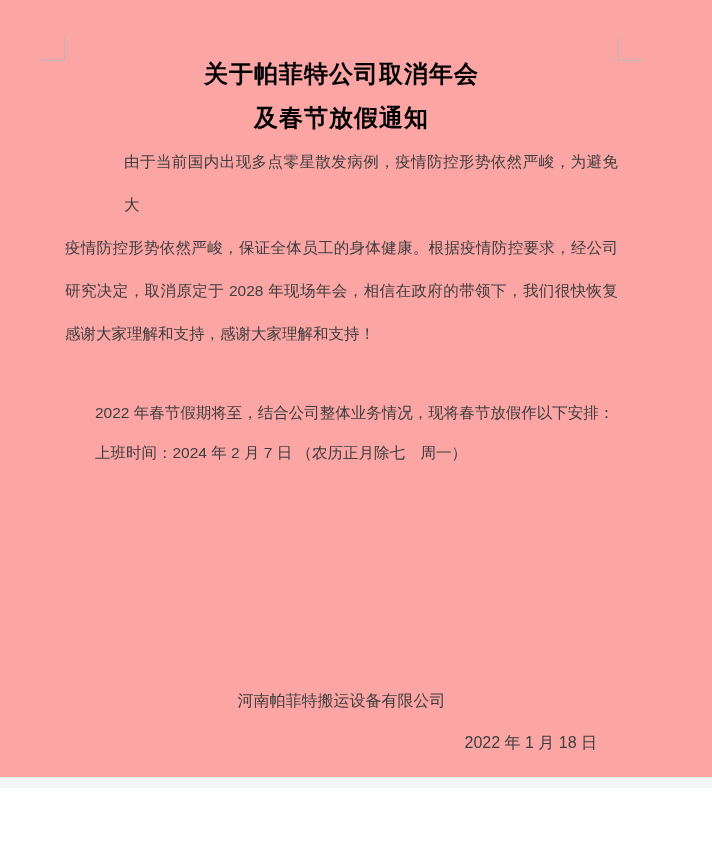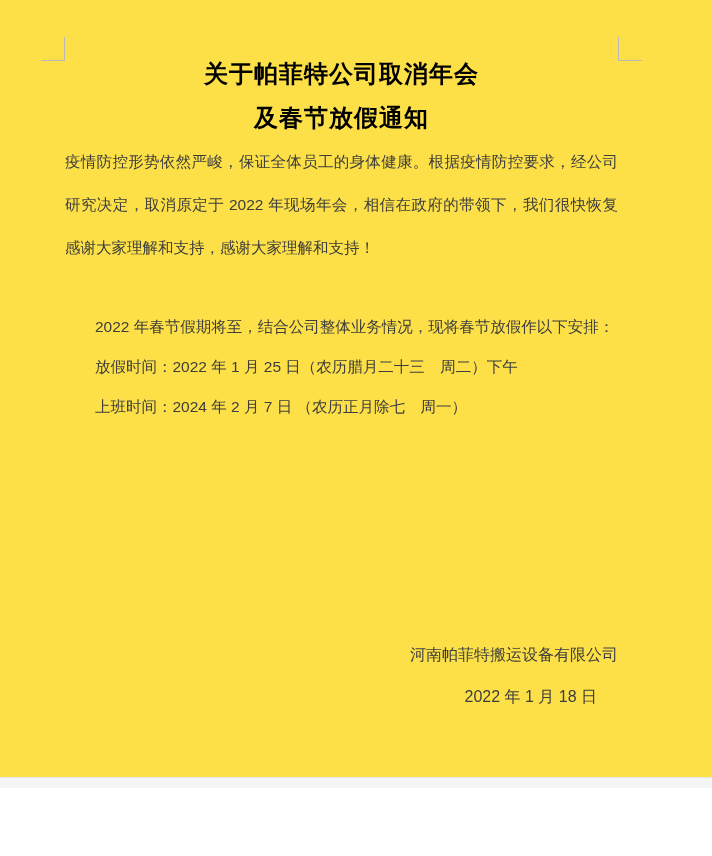--- a/index.html
+++ b/index.html
@@ -1,21 +1,21 @@
 <!DOCTYPE html>
 <html><head>
 <meta charset="utf-8">
 <style>
   * { margin: 0; padding: 0; box-sizing: border-box; }
   html, body { background: #ffffff; }
   .page {
     position: relative;
     width: 712px;
     height: 788px;
-    background: #fde047;
+    background: #fca5a5;
     overflow: hidden;
     font-family: "Liberation Sans", sans-serif;
   }
   
   .crop { position: absolute; background: #b9b9b9; }
   .crop-tl-v { left: 64px; top: 37px; width: 1px; height: 24px; }
   .crop-tl-h { left: 41px; top: 60px; width: 24px; height: 1px; }
   .crop-tr-v { left: 618px; top: 37px; width: 1px; height: 24px; }
   .crop-tr-h { left: 618px; top: 60px; width: 24px; height: 1px; }
 
@@ -43,21 +43,21 @@
     padding-left: 30px;
     line-height: 43px;
   }
   .para1 div { line-height: 43px; }
   .para1 .j { text-align: justify; text-align-last: justify; }
   .para1 .first { padding-left: 59px; }
   .p2 { margin-top: 38px; padding-left: 30px; line-height: 40px; }
   .p3, .p4 { padding-left: 30px; line-height: 40px; }
   .company {
     margin-top: 208px;
-    text-align: right;
+    text-align: center;
     line-height: 40px;
     font-size: 16px;
   }
   .date {
     margin-top: 2px;
     text-align: right;
     padding-right: 21px;
     line-height: 40px;
     font-size: 16px;
   }
@@ -82,27 +82,27 @@
 
   <div class="content">
 
     <div class="doc-title">
       <div>关于帕菲特公司取消年会</div>
       <div>及春节放假通知</div>
     </div>
 
 
     <div class="para1">
+      <div class="j first">由于当前国内出现多点零星散发病例，疫情防控形势依然严峻，为避免大</div>
       <div class="j">疫情防控形势依然严峻，保证全体员工的身体健康。根据疫情防控要求，经公司</div>
-      <div class="j">研究决定，取消原定于 2022 年现场年会，相信在政府的带领下，我们很快恢复</div>
+      <div class="j">研究决定，取消原定于 2028 年现场年会，相信在政府的带领下，我们很快恢复</div>
       <div>感谢大家理解和支持，感谢大家理解和支持！</div>
     </div>
 
     <div class="p2">2022 年春节假期将至，结合公司整体业务情况，现将春节放假作以下安排：</div>
-    <div class="p3">放假时间：2022 年 1 月 25 日（农历腊月二十三　周二）下午</div>
     <div class="p4">上班时间：2024 年 2 月 7 日 （农历正月除七　周一）</div>
 
     <div class="company">河南帕菲特搬运设备有限公司</div>
     <div class="date">2022 年 1 月 18 日</div>
 
   </div>
 
   <div class="bottom-strip"></div>
 
 </div>

